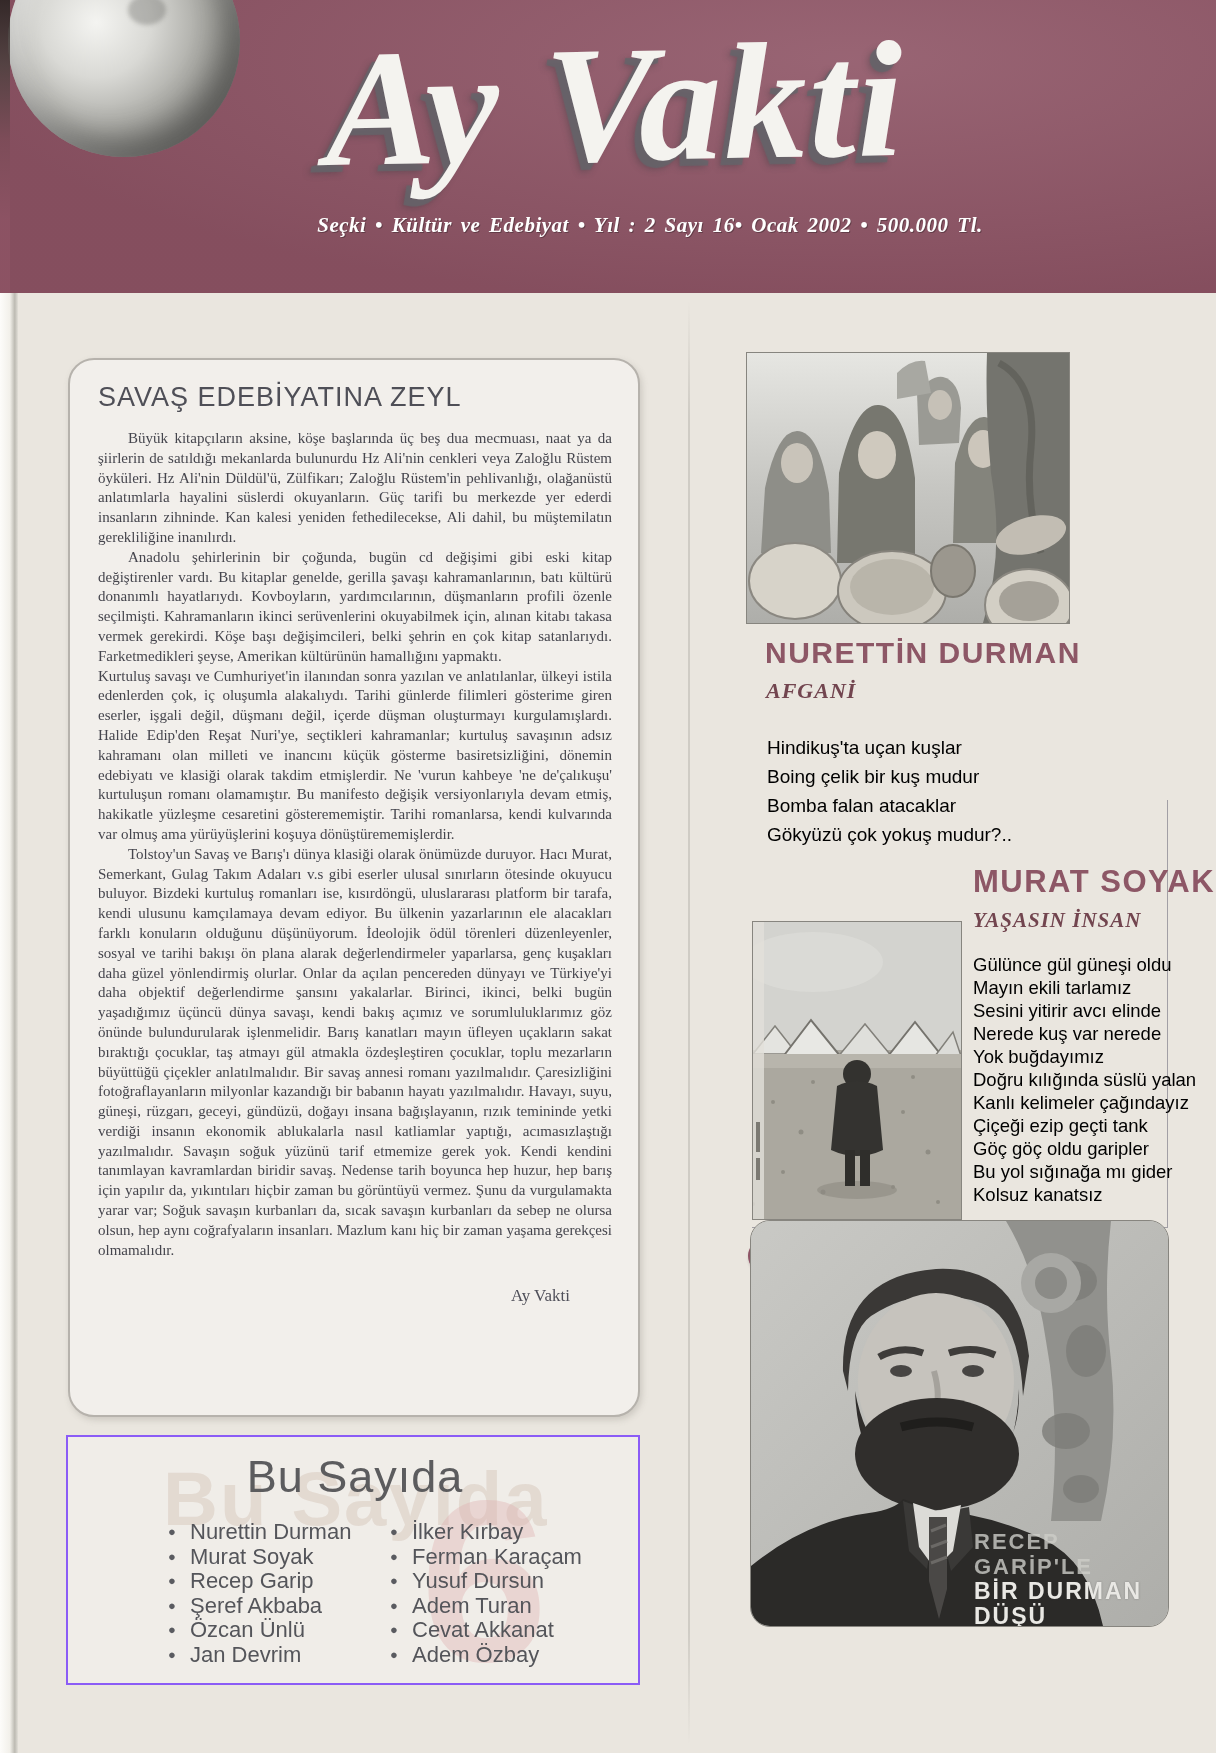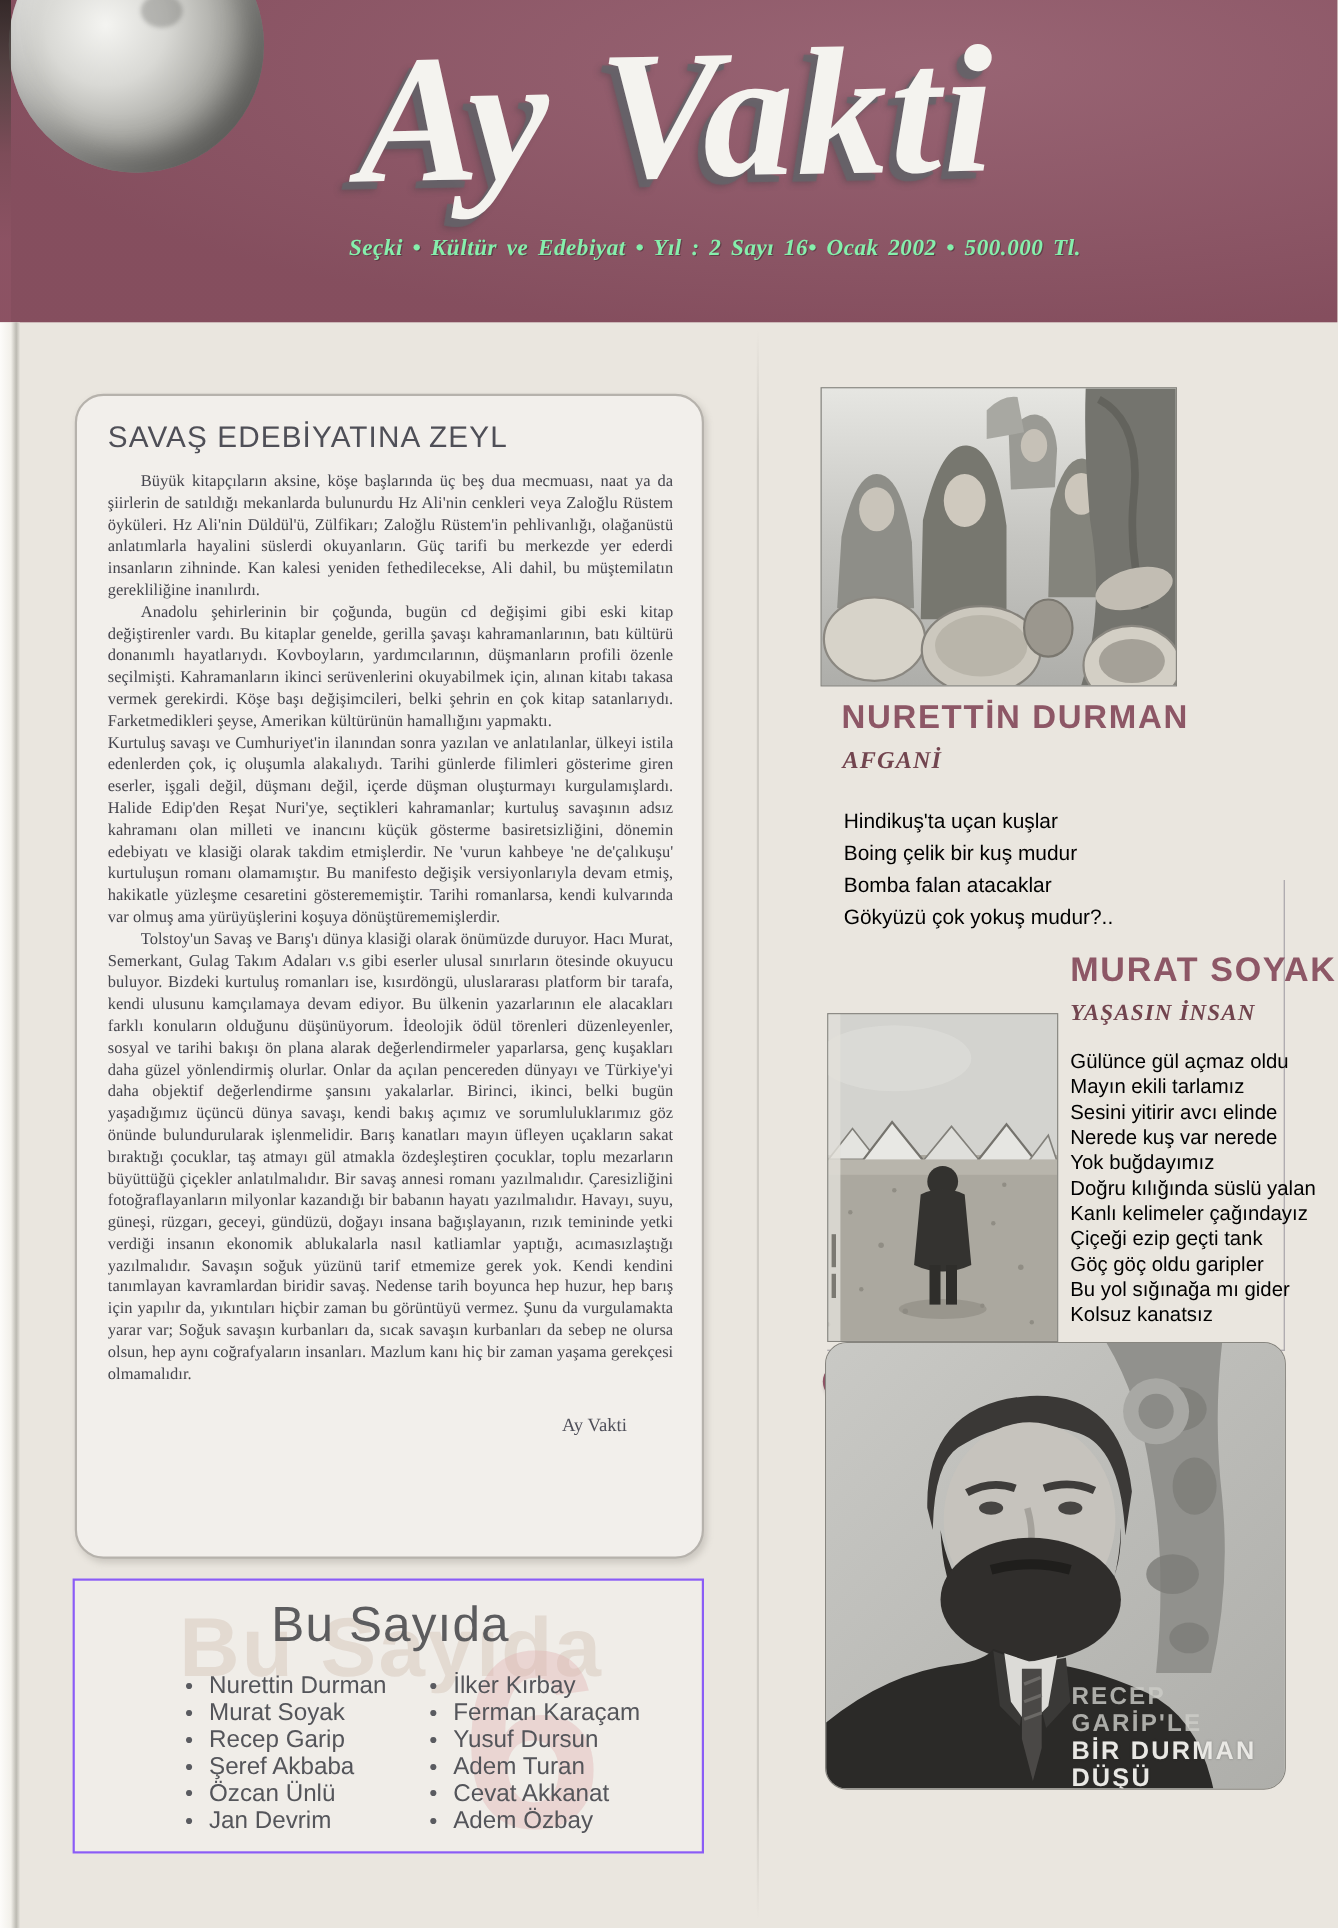--- a/index.html
+++ b/index.html
@@ -15,21 +15,21 @@
       background:radial-gradient(circle at 38% 42%, #f4f4f1 0%, #d9d9d5 28%, #a9a9a4 55%, #7d7d78 78%, #63635e 100%);
       box-shadow:inset -14px -18px 30px rgba(40,40,40,.45), inset 10px 8px 22px rgba(255,255,255,.5);}
   .moon-spot2{left:120px;top:70px;width:38px;height:30px;border-radius:50%;background:rgba(80,80,76,.3);filter:blur(2px);}
   .logo{left:175px;top:12px;width:880px;text-align:center;
       font-family:"Liberation Serif", serif;font-style:italic;font-weight:bold;
       font-size:166px;line-height:1.12;color:#f4f3ef;transform:rotate(-1deg);
       text-shadow:-7px 7px 1px rgba(100,100,106,.85), -9px 9px 6px rgba(60,60,64,.35);
       letter-spacing:2px;white-space:nowrap;}
   .tagline{left:150px;top:213px;width:1000px;text-align:center;
       font-family:"Liberation Serif", serif;font-style:italic;font-weight:bold;
-      font-size:21px;color:#86efac;letter-spacing:.5px;word-spacing:3px;
+      font-size:21px;color:#ffffff;letter-spacing:.5px;word-spacing:3px;
       text-shadow:1px 1px 0 rgba(60,40,45,.5);}
   .mast-smudge{left:0;top:0;width:10px;height:293px;
       background:linear-gradient(180deg,#26221f 0%,#4c403e 22%,#7c4c58 48%,#8d5364 75%);opacity:.85;}
 
   
   .scan-edge{left:0;top:293px;width:18px;height:1460px;
       background:linear-gradient(90deg,#fdfcfa 0%,#f2f0ea 55%,#bcbab2 82%,#e2dfd8 100%);}
   .crease{left:688px;top:300px;width:2px;height:1445px;
       background:linear-gradient(180deg,rgba(0,0,0,0),#b5b2ab 8%,#b5b2ab 92%,rgba(0,0,0,0));opacity:.5;}
 
@@ -155,21 +155,21 @@
   <div>Bomba falan atacaklar</div>
   <div>Gökyüzü çok yokuş mudur?..</div>
 </div>
 
 <div class="abs frame-line-v"></div>
 <div class="abs frame-line-h"></div>
 
 <div class="abs author-h" style="left:973px;top:864px;font-size:31px;">MURAT SOYAK</div>
 <div class="abs poem-title" style="left:973px;top:908px;font-size:21px;">YAŞASIN İNSAN</div>
 <div class="abs poem poem2">
-  <div>Gülünce gül açmaz oldu</div>
+  <div>Gülünce gül güneşi oldu</div>
   <div>Mayın ekili tarlamız</div>
   <div>Sesini yitirir avcı elinde</div>
   <div>Nerede kuş var nerede</div>
   <div>Yok buğdayımız</div>
   <div>Doğru kılığında süslü yalan</div>
   <div>Kanlı kelimeler çağındayız</div>
   <div>Çiçeği ezip geçti tank</div>
   <div>Göç göç oldu garipler</div>
   <div>Bu yol sığınağa mı gider</div>
   <div>Kolsuz kanatsız</div>

